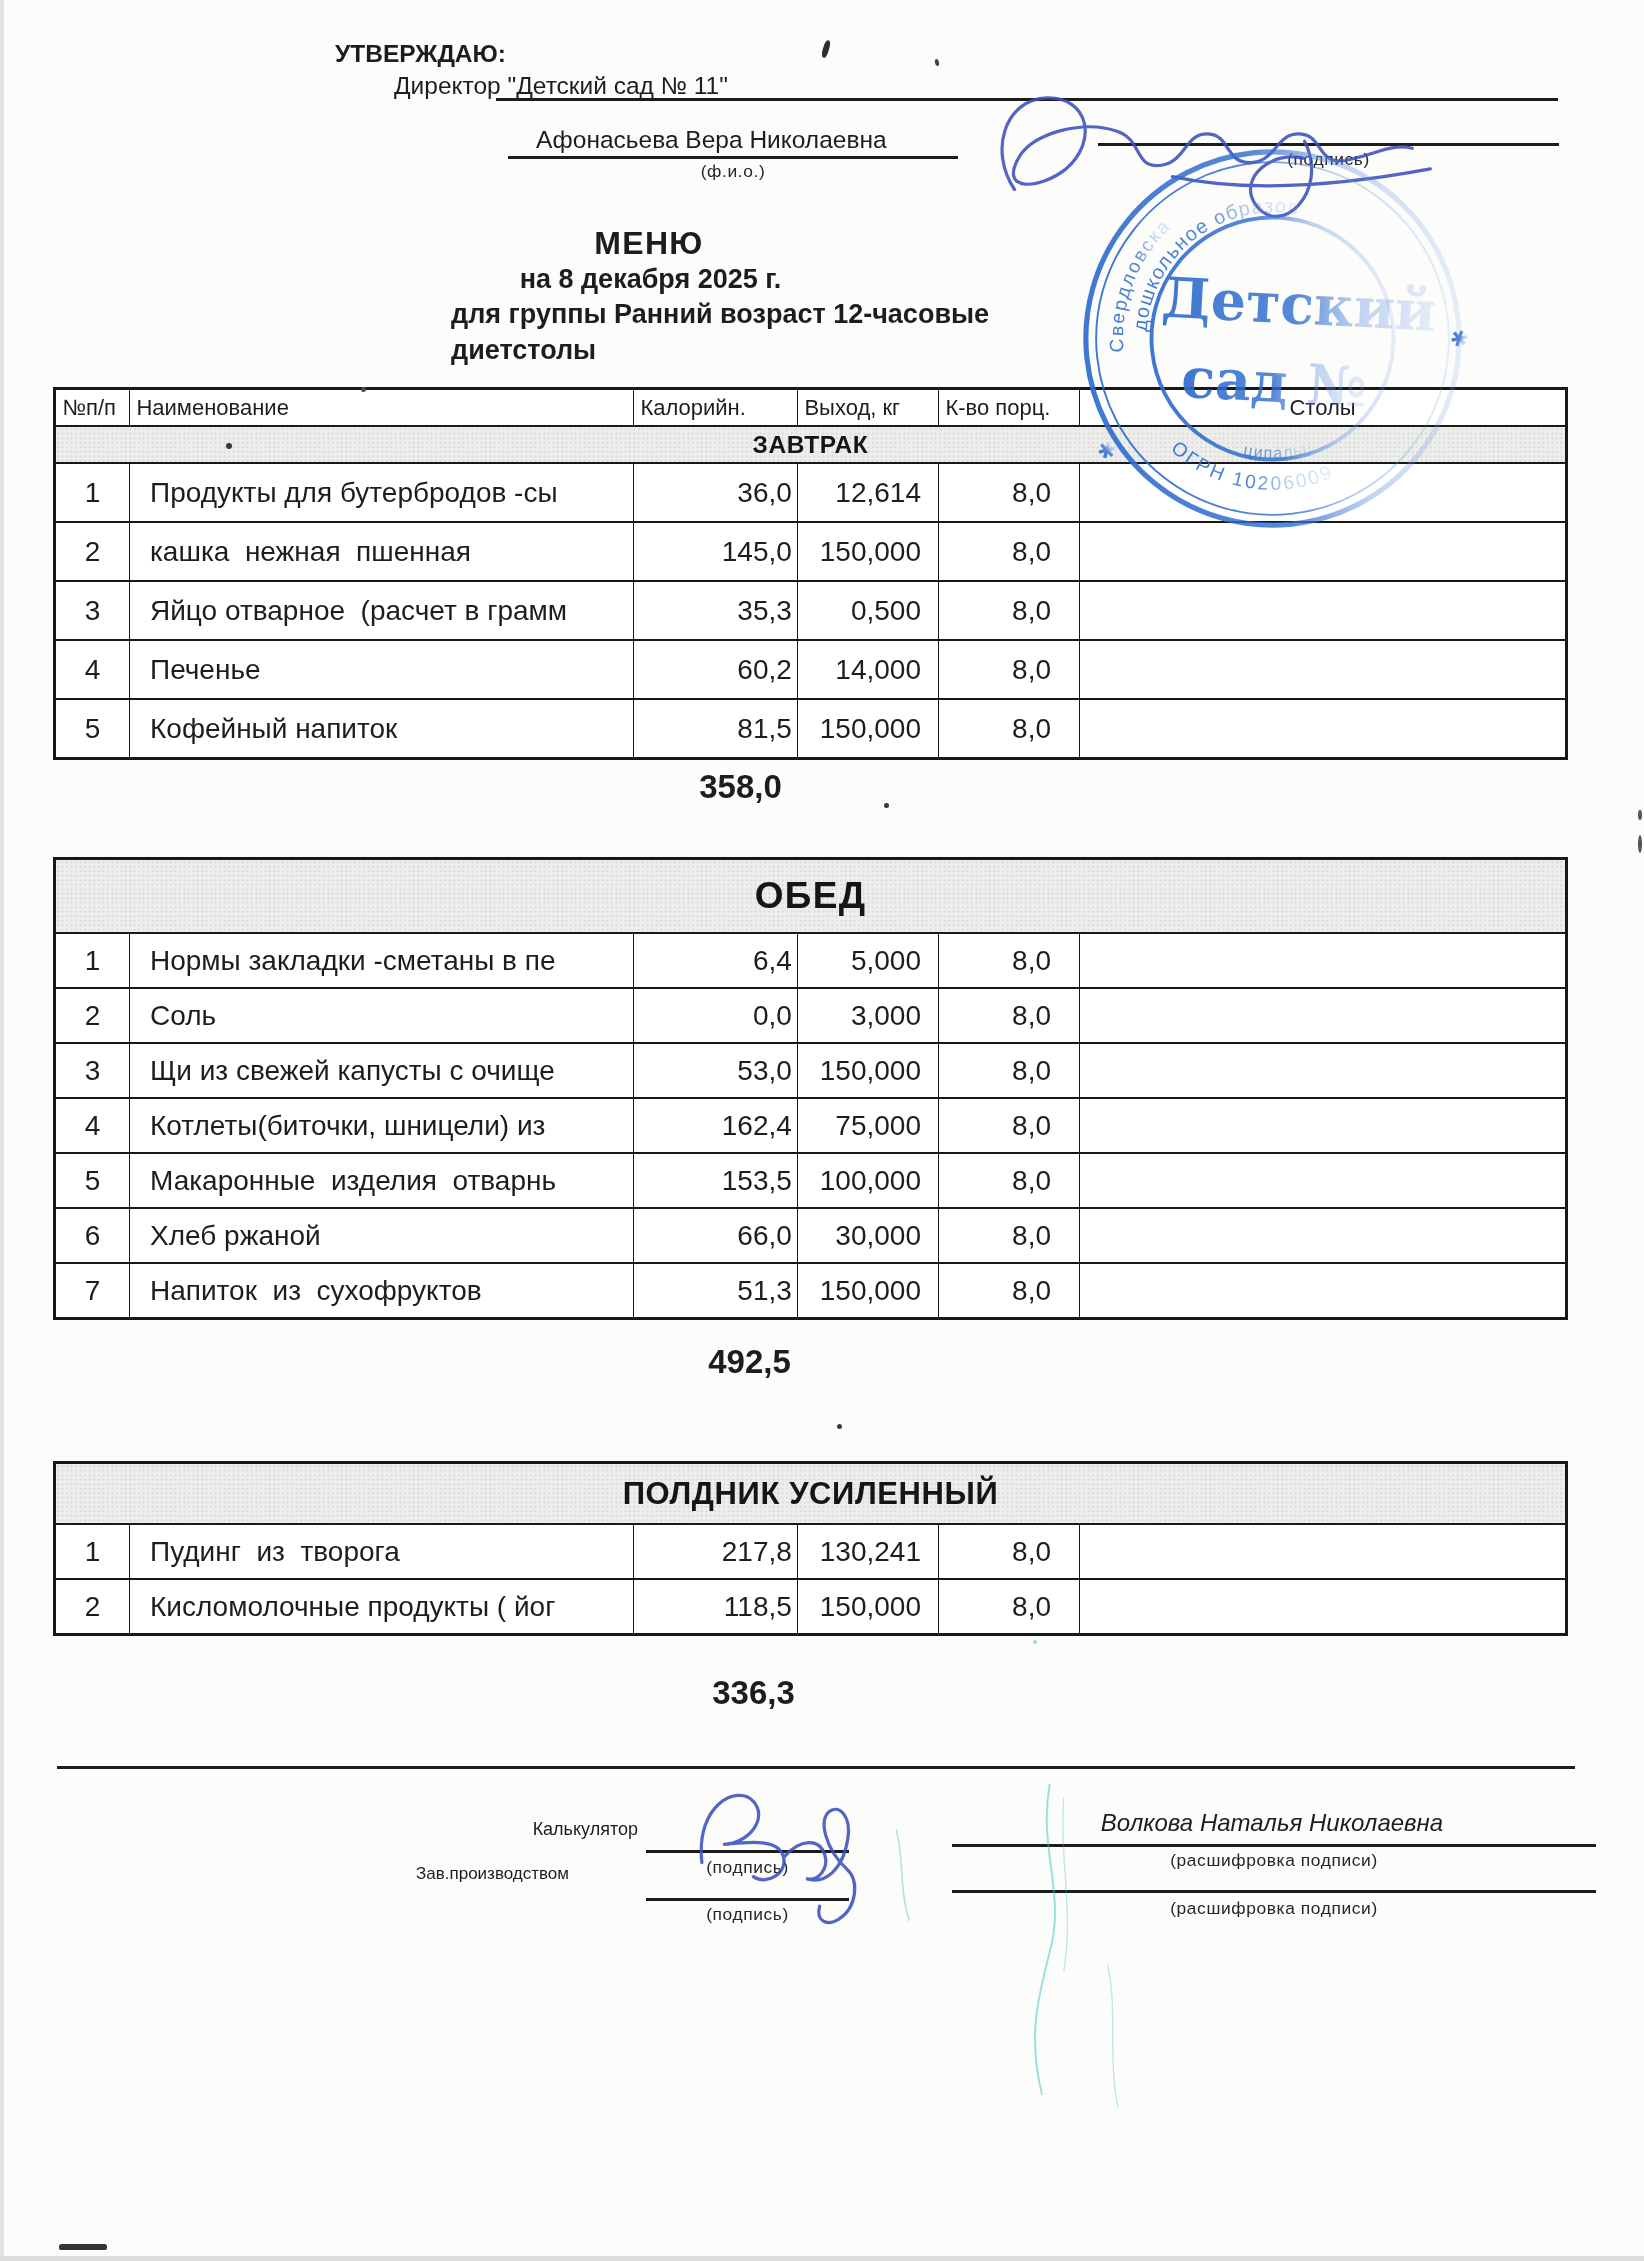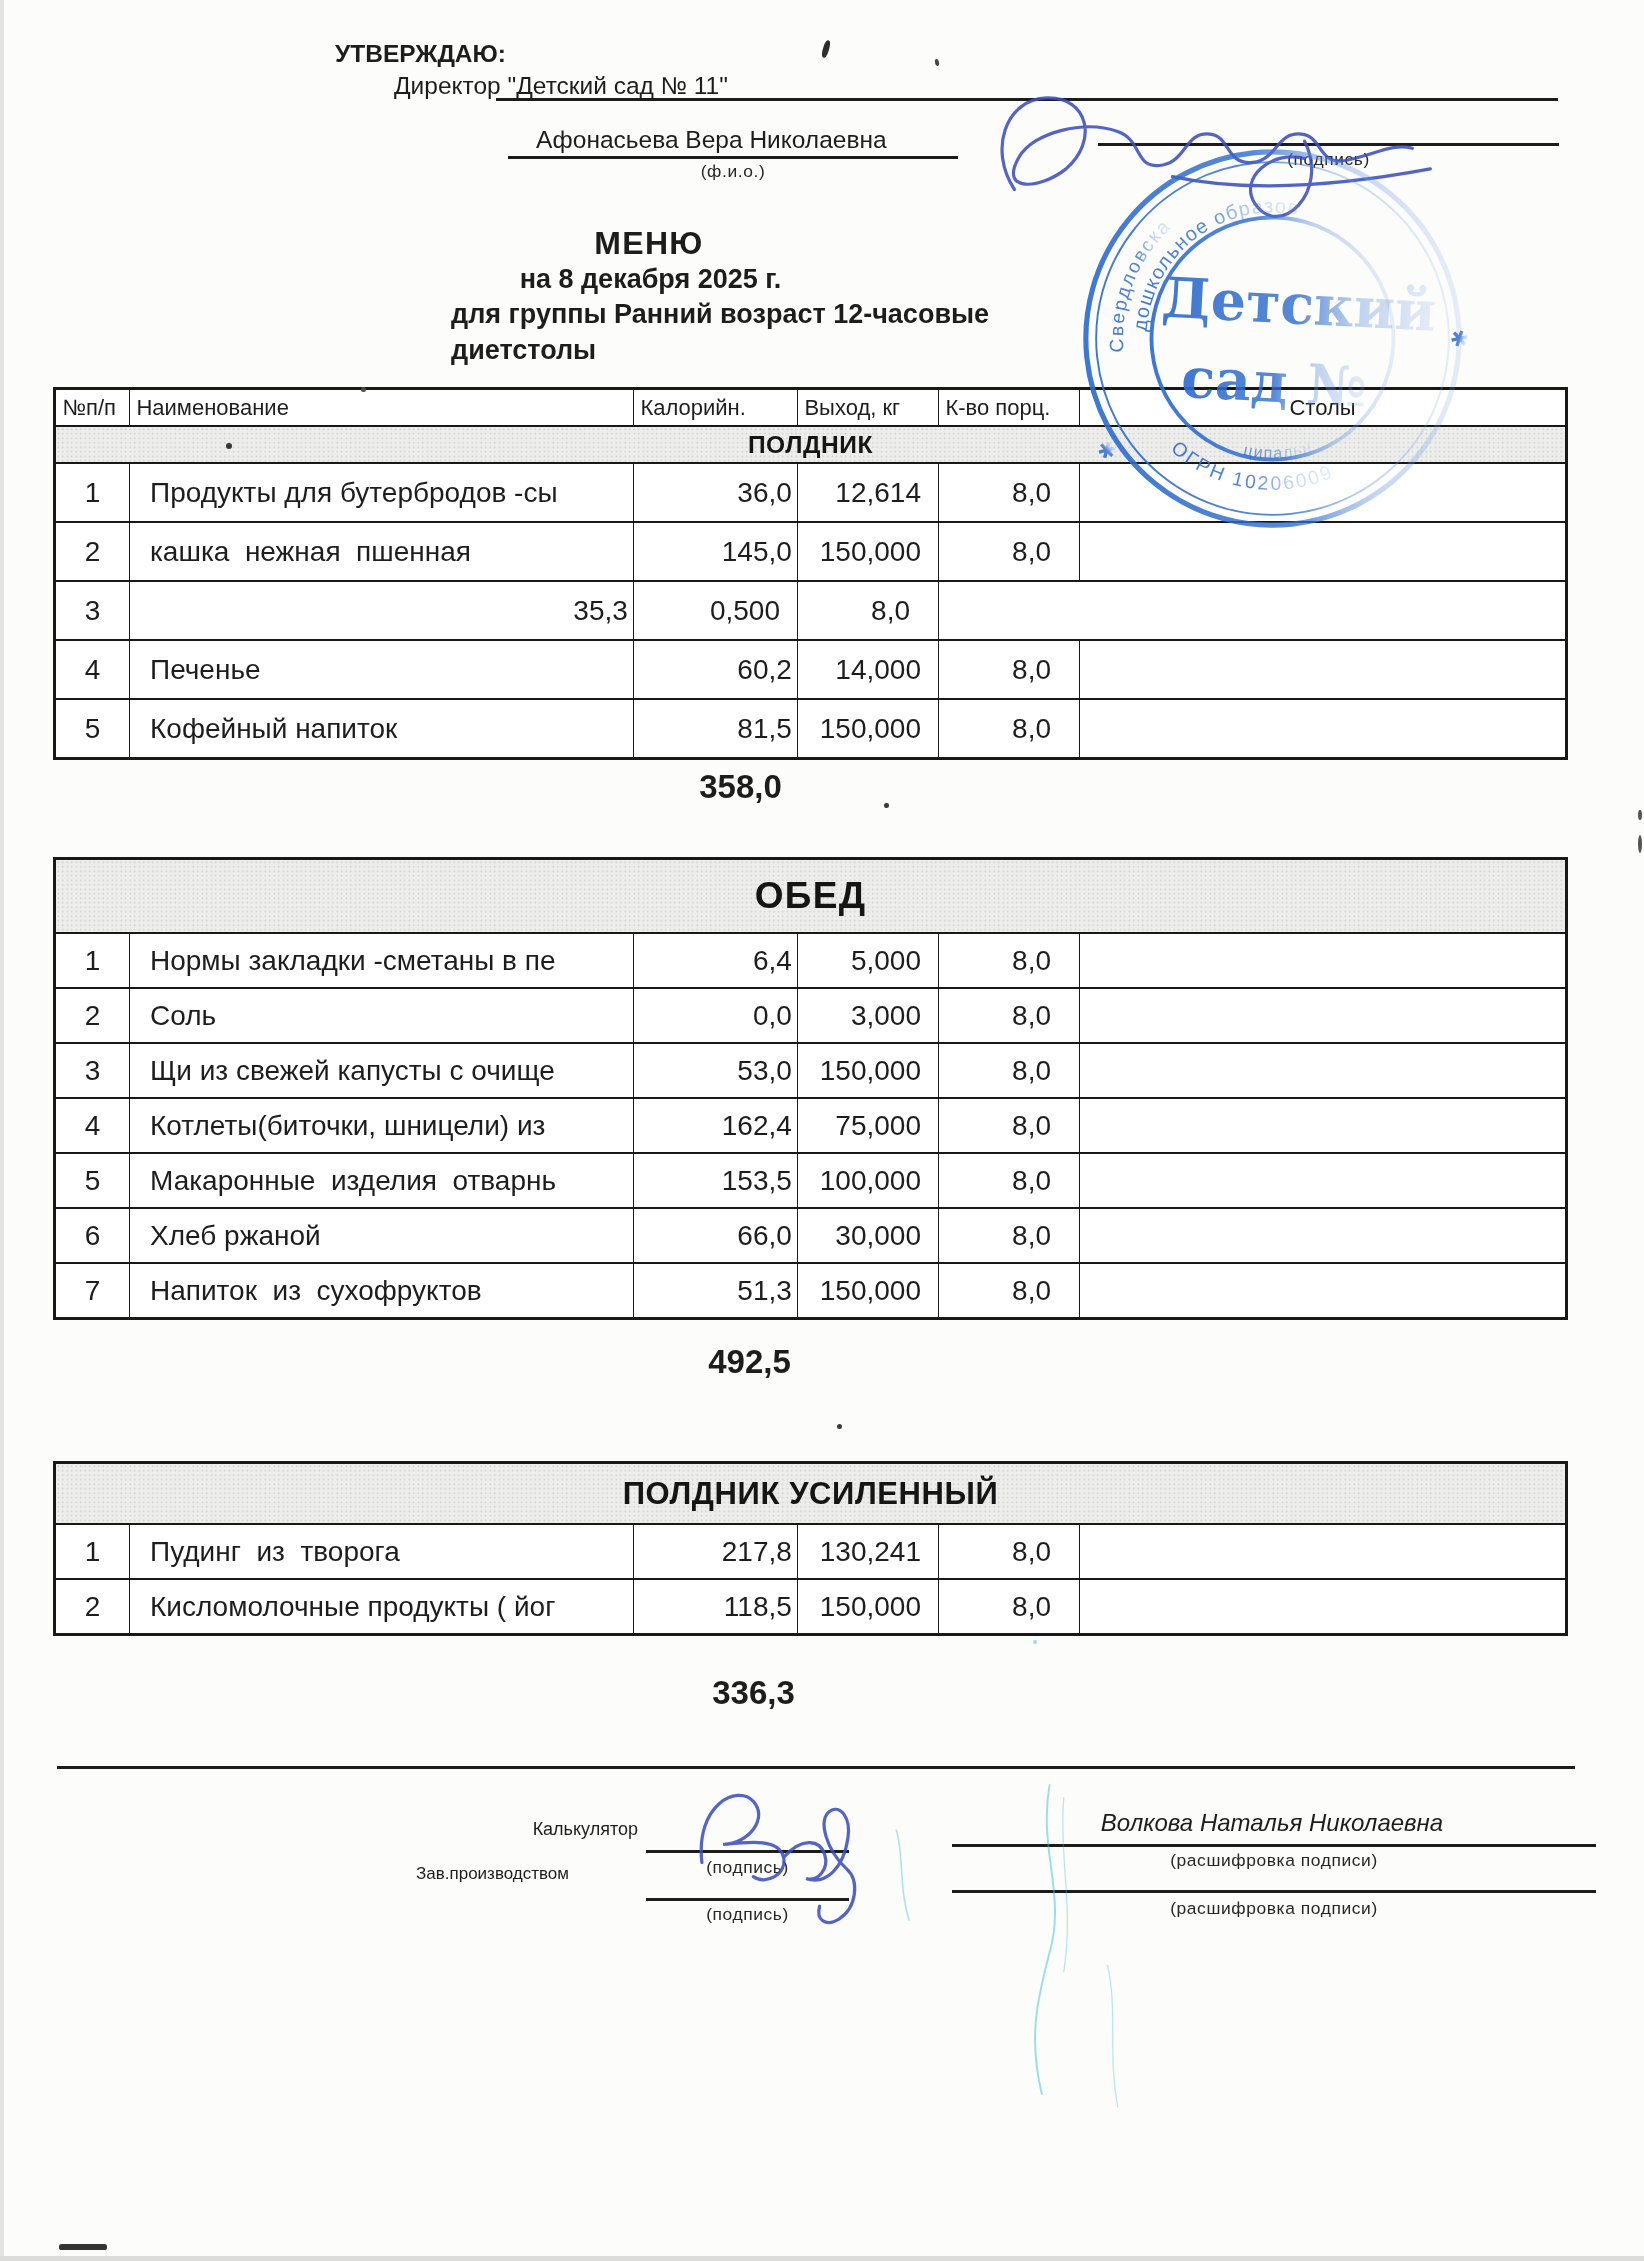--- a/index.html
+++ b/index.html
@@ -78,40 +78,41 @@
 
   <div class="mtable t1" style="top:387px;">
     <div class="grid thead">
       <div class="cell c-num">№п/п</div>
       <div class="cell c-name">Наименование</div>
       <div class="cell c-cal">Калорийн.</div>
       <div class="cell c-out">Выход, кг</div>
       <div class="cell c-port">К-во порц.</div>
       <div class="cell c-tables">Столы</div>
     </div>
-    <div class="band">ПОЛДНИК</div>
+    <div class="band">ЗАВТРАК</div>
     <div>
         <div class="grid trow">
           <div class="cell c-num">1</div>
           <div class="cell c-name">Продукты для бутербродов -сы</div>
           <div class="cell c-cal">36,0</div>
           <div class="cell c-out">12,614</div>
           <div class="cell c-port">8,0</div>
           <div class="cell c-tables"></div>
         </div>
         <div class="grid trow">
           <div class="cell c-num">2</div>
           <div class="cell c-name">кашка  нежная  пшенная</div>
           <div class="cell c-cal">145,0</div>
           <div class="cell c-out">150,000</div>
           <div class="cell c-port">8,0</div>
           <div class="cell c-tables"></div>
         </div>
         <div class="grid trow">
           <div class="cell c-num">3</div>
+          <div class="cell c-name">Яйцо отварное  (расчет в грамм</div>
           <div class="cell c-cal">35,3</div>
           <div class="cell c-out">0,500</div>
           <div class="cell c-port">8,0</div>
           <div class="cell c-tables"></div>
         </div>
         <div class="grid trow">
           <div class="cell c-num">4</div>
           <div class="cell c-name">Печенье</div>
           <div class="cell c-cal">60,2</div>
           <div class="cell c-out">14,000</div>

